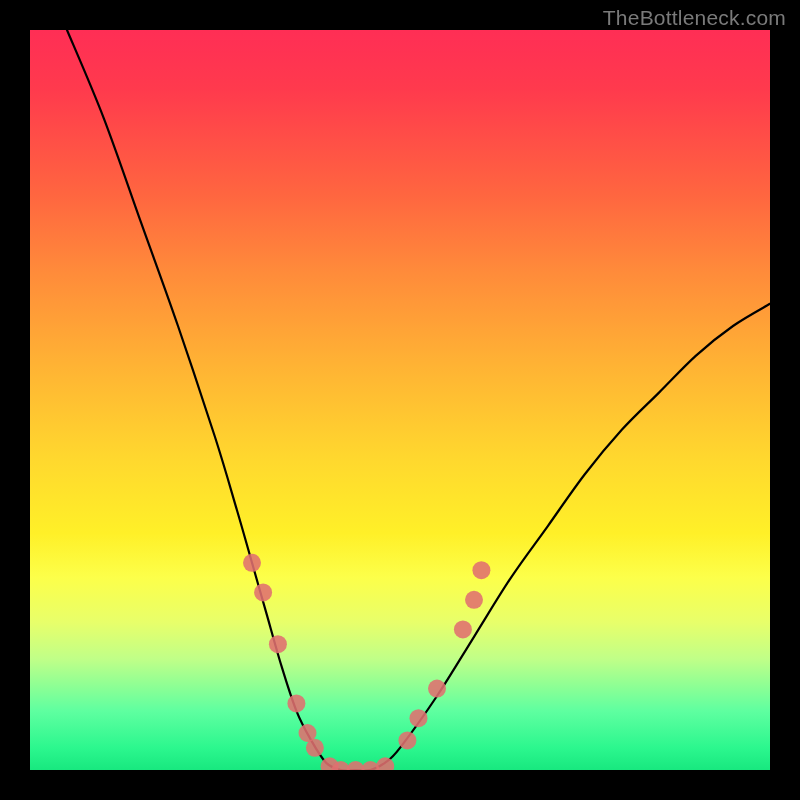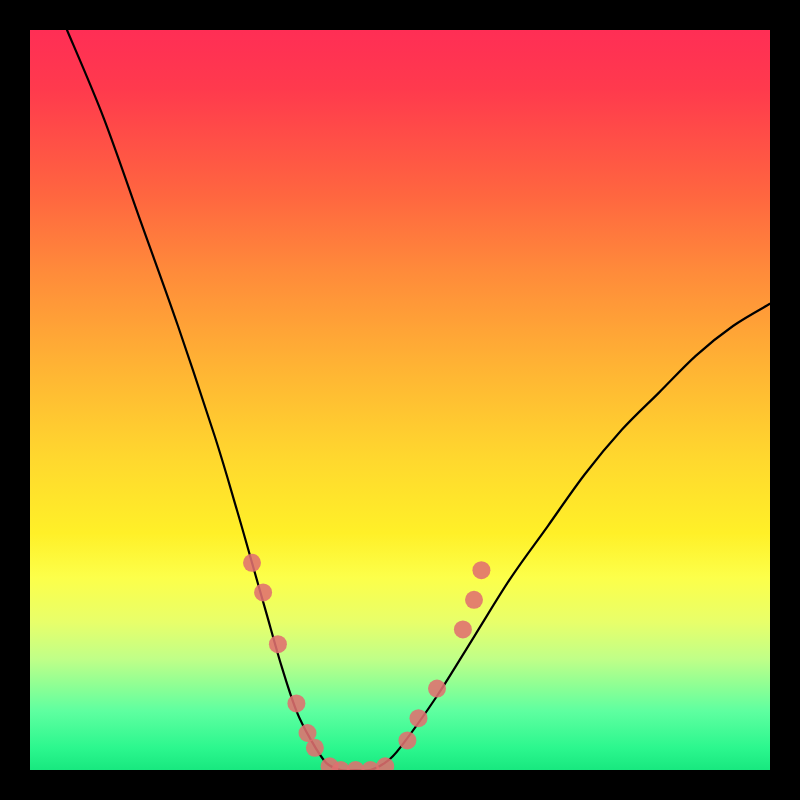--- a/index.html
+++ b/index.html
@@ -56,20 +56,21 @@
     top: 0;
     left: 0;
     width: 740px;
     height: 740px;
   }
 </style>
 </head>
 <body>
 
 <div class="frame">
+  <div class="watermark">TheBottleneck.com</div>
   <div class="plot">
     <svg class="curve" viewBox="0 0 740 740" preserveAspectRatio="none">
       <path id="curve-path" fill="none" stroke="#000" stroke-width="2.2" stroke-linecap="round" d="M 37.0 0.0 C 43.2 14.8, 61.7 56.7, 74.0 88.8 C 86.3 120.9, 98.7 157.9, 111.0 192.4 C 123.3 226.9, 135.7 260.2, 148.0 296.0 C 160.3 331.8, 175.1 376.2, 185.0 407.0 C 194.9 437.8, 201.0 460.0, 207.2 481.0 C 213.4 502.0, 217.1 515.5, 222.0 532.8 C 226.9 550.1, 231.9 567.3, 236.8 584.6 C 241.7 601.9, 246.7 620.4, 251.6 636.4 C 256.5 652.4, 261.5 668.5, 266.4 680.8 C 271.3 693.1, 276.3 701.8, 281.2 710.4 C 286.1 719.0, 291.1 727.7, 296.0 732.6 C 300.9 737.5, 305.9 738.8, 310.8 740.0 C 315.7 741.2, 320.7 740.0, 325.6 740.0 C 330.5 740.0, 335.5 741.2, 340.4 740.0 C 345.3 738.8, 350.3 736.3, 355.2 732.6 C 360.1 728.9, 361.4 728.9, 370.0 717.8 C 378.6 706.7, 394.7 684.5, 407.0 666.0 C 419.3 647.5, 431.7 626.5, 444.0 606.8 C 456.3 587.1, 468.7 566.1, 481.0 547.6 C 493.3 529.1, 505.7 513.1, 518.0 495.8 C 530.3 478.5, 542.7 460.0, 555.0 444.0 C 567.3 428.0, 579.7 413.2, 592.0 399.6 C 604.3 386.0, 616.7 374.9, 629.0 362.6 C 641.3 350.3, 653.7 336.7, 666.0 325.6 C 678.3 314.5, 690.7 304.6, 703.0 296.0 C 715.3 287.4, 733.8 277.5, 740.0 273.8"></path>
       <g id="markers">
           <circle cx="222.0" cy="532.8" r="9" fill="#e0706f" fill-opacity="0.88"></circle>
           <circle cx="233.1" cy="562.4" r="9" fill="#e0706f" fill-opacity="0.88"></circle>
           <circle cx="247.9" cy="614.2" r="9" fill="#e0706f" fill-opacity="0.88"></circle>
           <circle cx="266.4" cy="673.4" r="9" fill="#e0706f" fill-opacity="0.88"></circle>
           <circle cx="277.5" cy="703.0" r="9" fill="#e0706f" fill-opacity="0.88"></circle>
           <circle cx="284.9" cy="717.8" r="9" fill="#e0706f" fill-opacity="0.88"></circle>

